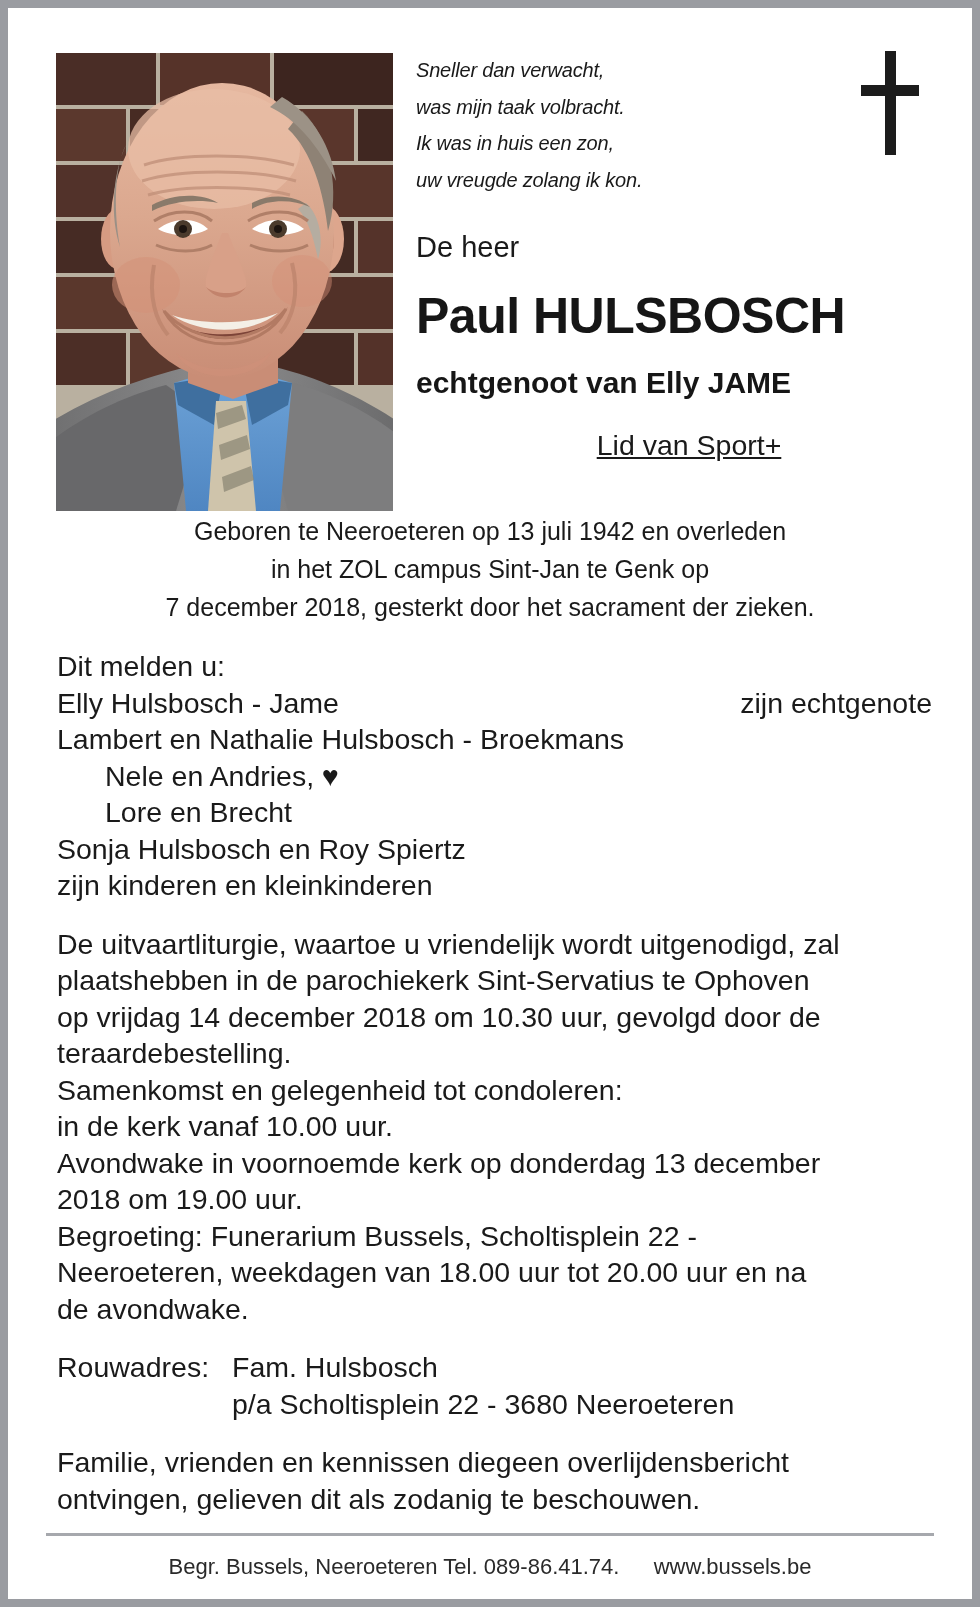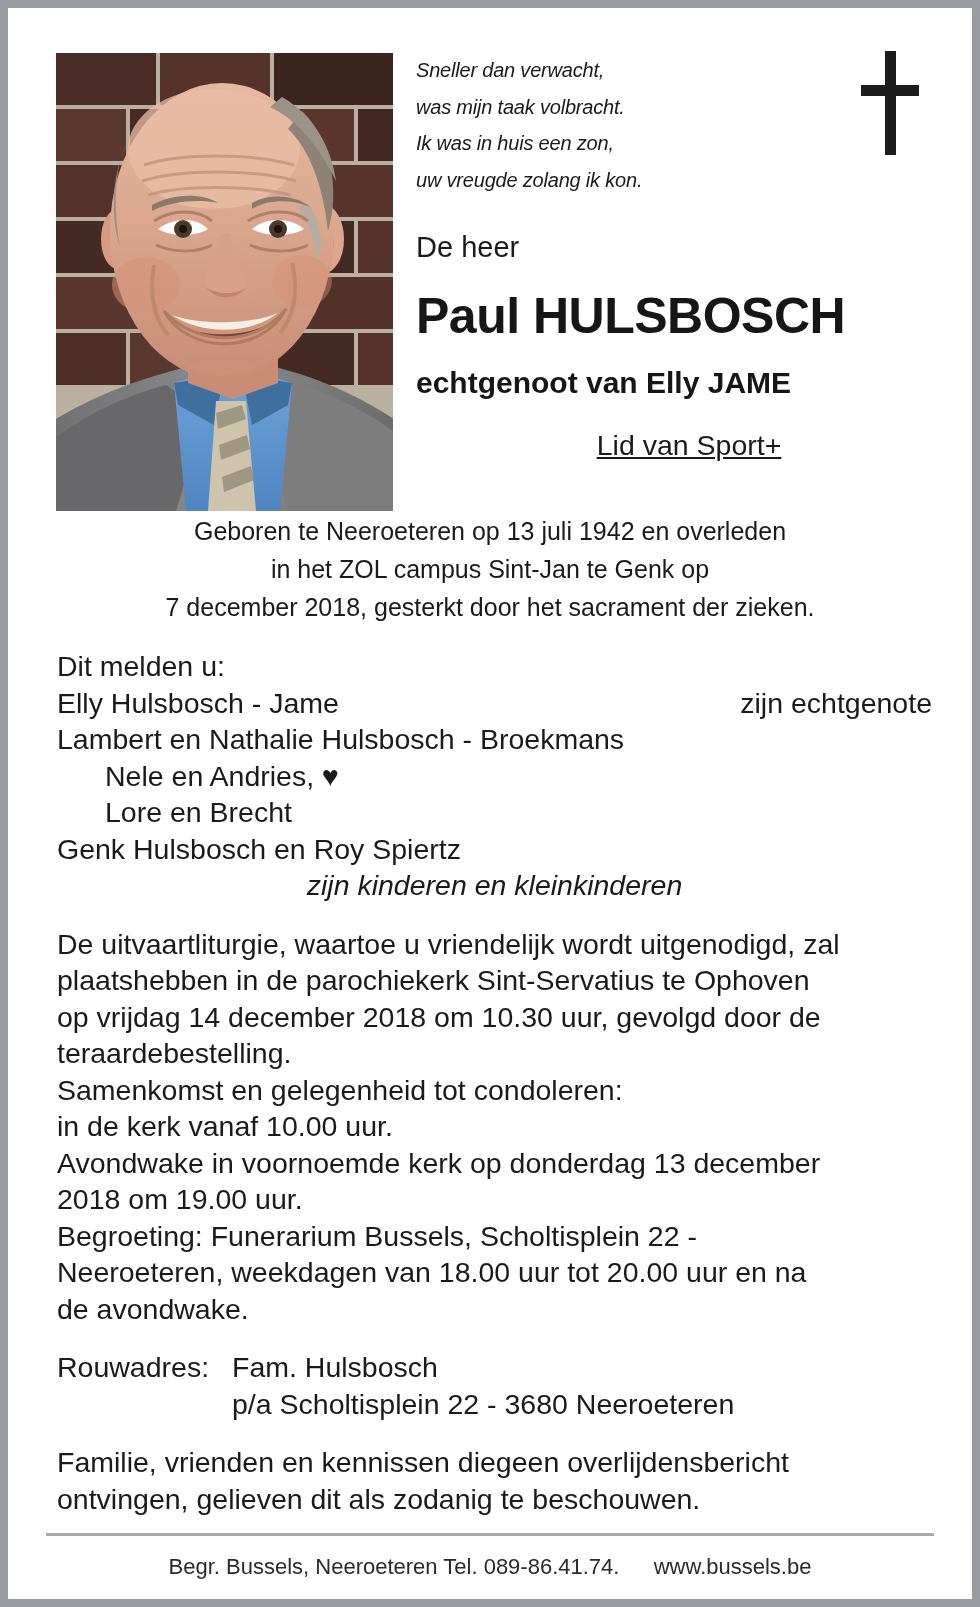--- a/index.html
+++ b/index.html
@@ -126,21 +126,21 @@
   
   .body {
     padding-left: 49px;
     padding-right: 40px;
     font-size: 28.5px;
     line-height: 36.5px;
     color: #1a1a1a;
   }
   .gap { height: 22px; }
   .line { white-space: nowrap; }
-  .line.right { text-align: center; font-style: italic; }
+  .line.right { text-align: left; }
   .indent1 { padding-left: 48px; }
   .rel {
     float: right;
   }
   .clearline { overflow: hidden; }
   .para { }
   .para div { }
 
   .addr-row { display: flex; }
   .addr-label { width: 175px; flex: none; }
@@ -318,21 +318,21 @@
     <div class="line">Dit melden u:</div>
 
     <div class="clearline">
       <span class="rel">zijn echtgenote</span>
       <span>Elly Hulsbosch - Jame</span>
     </div>
 
     <div class="line">Lambert en Nathalie Hulsbosch - Broekmans</div>
     <div class="line indent1">Nele en Andries, ♥</div>
     <div class="line indent1">Lore en Brecht</div>
-    <div class="line">Genk Hulsbosch en Roy Spiertz</div>
+    <div class="line">Sonja Hulsbosch en Roy Spiertz</div>
     <div class="line right">zijn kinderen en kleinkinderen</div>
 
     <div class="gap"></div>
 
     <div class="para">
       <div>De uitvaartliturgie, waartoe u vriendelijk wordt uitgenodigd, zal</div>
       <div>plaatshebben in de parochiekerk Sint-Servatius te Ophoven</div>
       <div>op vrijdag 14 december 2018 om 10.30 uur, gevolgd door de</div>
       <div>teraardebestelling.</div>
       <div>Samenkomst en gelegenheid tot condoleren:</div>

